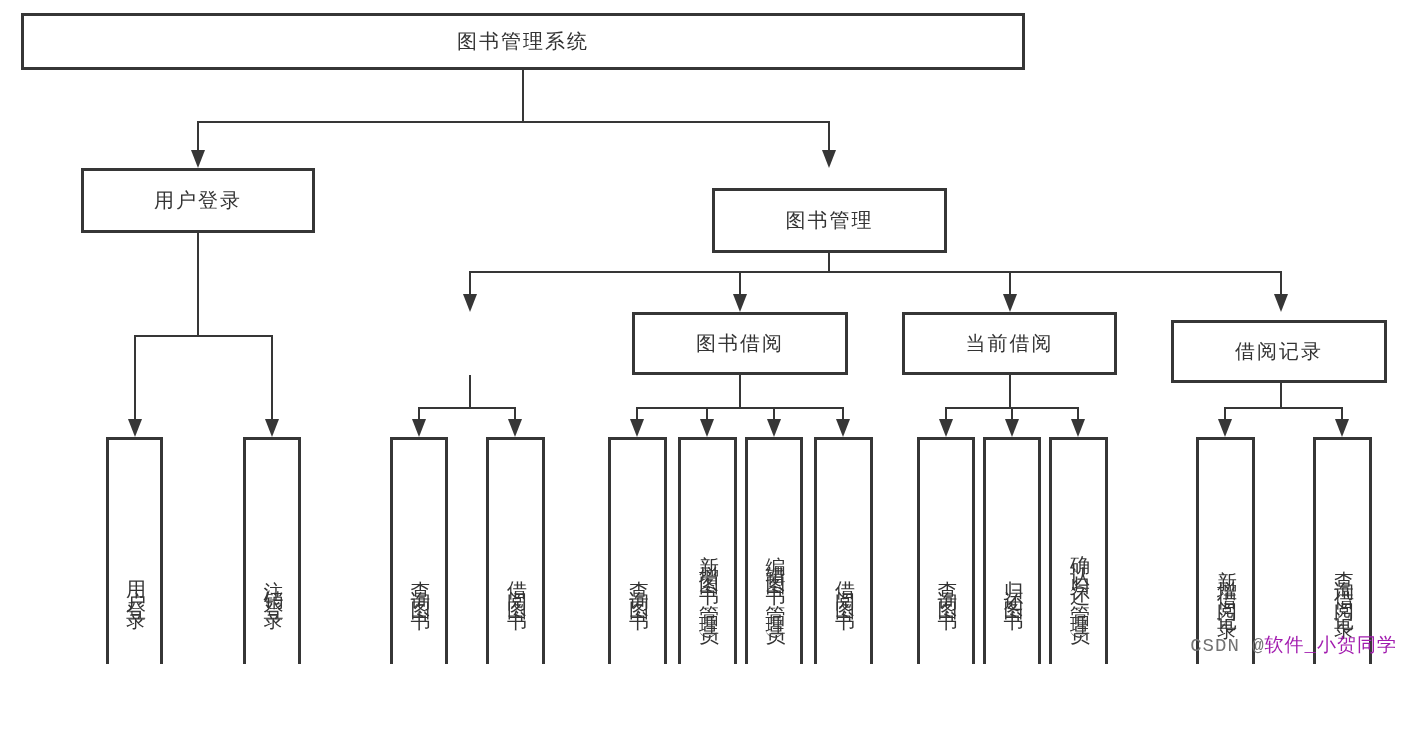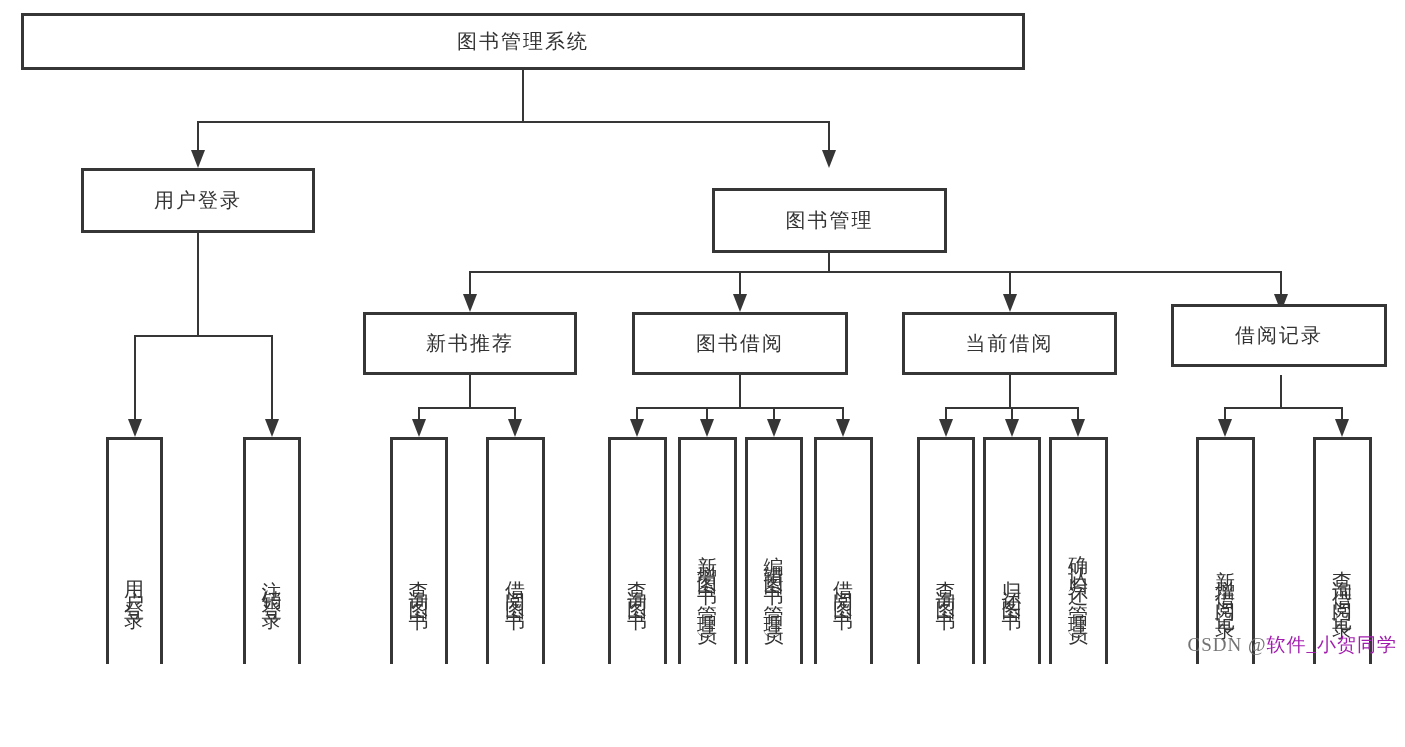--- a/index.html
+++ b/index.html
@@ -1,20 +1,20 @@
 <!DOCTYPE html>
 <html><head>
 <meta charset="utf-8">
 <style>
   html,body { margin:0; padding:0; background:#ffffff; }
   #canvas {
     position:relative;
     width:1405px; height:664px;
     background:#ffffff;
-    font-family:Liberation Serif, serif;
+    font-family:Liberation Mono, monospace;
     overflow:hidden;
     border-radius:32px;
   }
   #connectors { position:absolute; left:0; top:0; width:1405px; height:747px; }
   .node {
     position:absolute;
     box-sizing:border-box;
     background:#ffffff;
     border:3px solid #363636;
     color:#333333;
@@ -82,24 +82,23 @@
       <polygon points="1218,419 1232,419 1225,437"></polygon>
       <polygon points="1335,419 1349,419 1342,437"></polygon>
     </g>
   </svg>
 
   <div class="node hnode" style="left:21px; top:13px; width:1004px; height:57px;">图书管理系统</div>
 
   <div class="node hnode" style="left:81px; top:168px; width:234px; height:65px;">用户登录</div>
   <div class="node hnode" style="left:712px; top:168px; width:235px; height:65px;margin-top:20px;">图书管理</div>
 
-  <div class="node hnode" style="left:363px; top:312px; width:214px; height:63px;">新书推荐</div>
   <div class="node hnode" style="left:632px; top:312px; width:216px; height:63px;">图书借阅</div>
   <div class="node hnode" style="left:902px; top:312px; width:215px; height:63px;">当前借阅</div>
-  <div class="node hnode" style="left:1171px; top:304px; width:216px; height:63px;text-align:right;">借阅记录</div>
+  <div class="node hnode" style="left:1171px; top:320px; width:216px; height:63px;text-align:right;">借阅记录</div>
 
   <div class="node vnode" style="left:106px; top:437px; width:57px; height:296px;">
     <span>用户登录</span>
   </div>
   <div class="node vnode" style="left:243px; top:437px; width:58px; height:296px;">
     <span>注销登录</span>
   </div>
 
   <div class="node vnode" style="left:390px; top:437px; width:58px; height:296px;">
     <span>查询图书</span>

